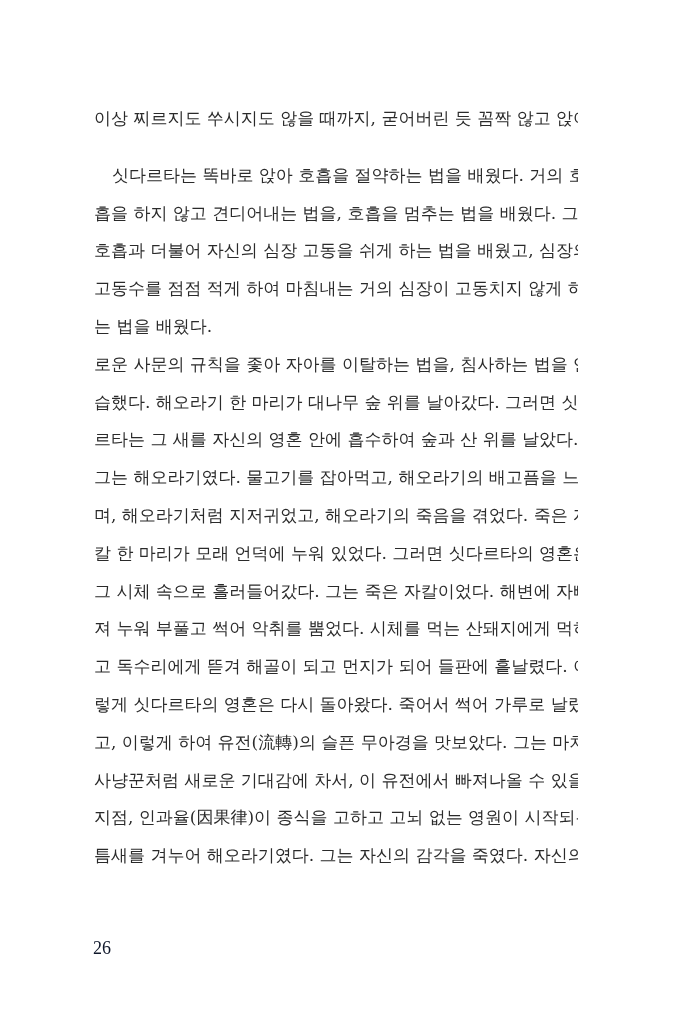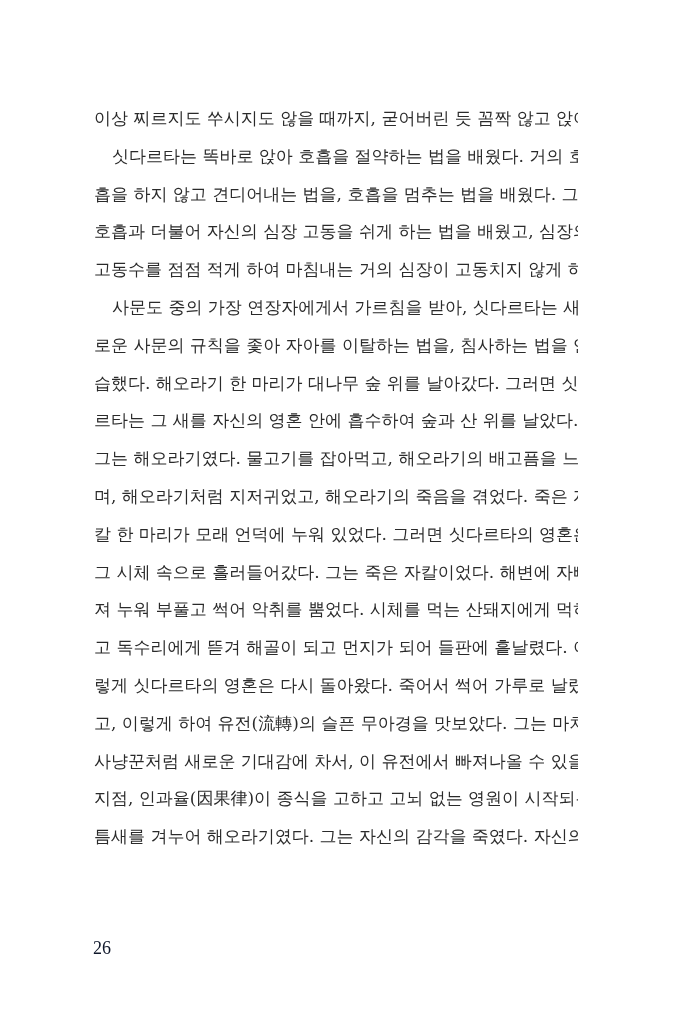--- a/index.html
+++ b/index.html
@@ -25,20 +25,21 @@
       height: 37.8px;
       line-height: 37.8px;
       font-size: 17px;
       white-space: nowrap;
       text-align: justify;
       text-align-last: justify;
       overflow: hidden;
     }
     .line.indent {
       padding-left: 18px;
+      margin-top: 19px;
     }
     .line.last {
       text-align-last: left;
     }
     .page-number {
       position: absolute;
       left: 93px;
       top: 938px;
       font-family: "Liberation Serif", "DejaVu Serif", serif;
       font-size: 18px;
@@ -47,21 +48,21 @@
   </style>
 </head>
 <body>
 
 <div class="page-body">
   <div class="line">이상 찌르지도 쑤시지도 않을 때까지, 굳어버린 듯 꼼짝 않고 앉아</div>
   <div class="line indent">싯다르타는 똑바로 앉아 호흡을 절약하는 법을 배웠다. 거의 호</div>
   <div class="line">흡을 하지 않고 견디어내는 법을, 호흡을 멈추는 법을 배웠다. 그는</div>
   <div class="line">호흡과 더불어 자신의 심장 고동을 쉬게 하는 법을 배웠고, 심장의</div>
   <div class="line">고동수를 점점 적게 하여 마침내는 거의 심장이 고동치지 않게 하</div>
-  <div class="line indent">사문도 중의 가장 연장자에게서 가르침을 받아, 싯다르타는 새</div>
+  <div class="line last">는 법을 배웠다.</div>
   <div class="line">로운 사문의 규칙을 좇아 자아를 이탈하는 법을, 침사하는 법을 연</div>
   <div class="line">습했다. 해오라기 한 마리가 대나무 숲 위를 날아갔다. 그러면 싯다</div>
   <div class="line">르타는 그 새를 자신의 영혼 안에 흡수하여 숲과 산 위를 날았다.</div>
   <div class="line">그는 해오라기였다. 물고기를 잡아먹고, 해오라기의 배고픔을 느끼</div>
   <div class="line">며, 해오라기처럼 지저귀었고, 해오라기의 죽음을 겪었다. 죽은 자</div>
   <div class="line">칼 한 마리가 모래 언덕에 누워 있었다. 그러면 싯다르타의 영혼은</div>
   <div class="line">그 시체 속으로 흘러들어갔다. 그는 죽은 자칼이었다. 해변에 자빠</div>
   <div class="line">져 누워 부풀고 썩어 악취를 뿜었다. 시체를 먹는 산돼지에게 먹히</div>
   <div class="line">고 독수리에게 뜯겨 해골이 되고 먼지가 되어 들판에 흩날렸다. 이</div>
   <div class="line">렇게 싯다르타의 영혼은 다시 돌아왔다. 죽어서 썩어 가루로 날렸</div>

